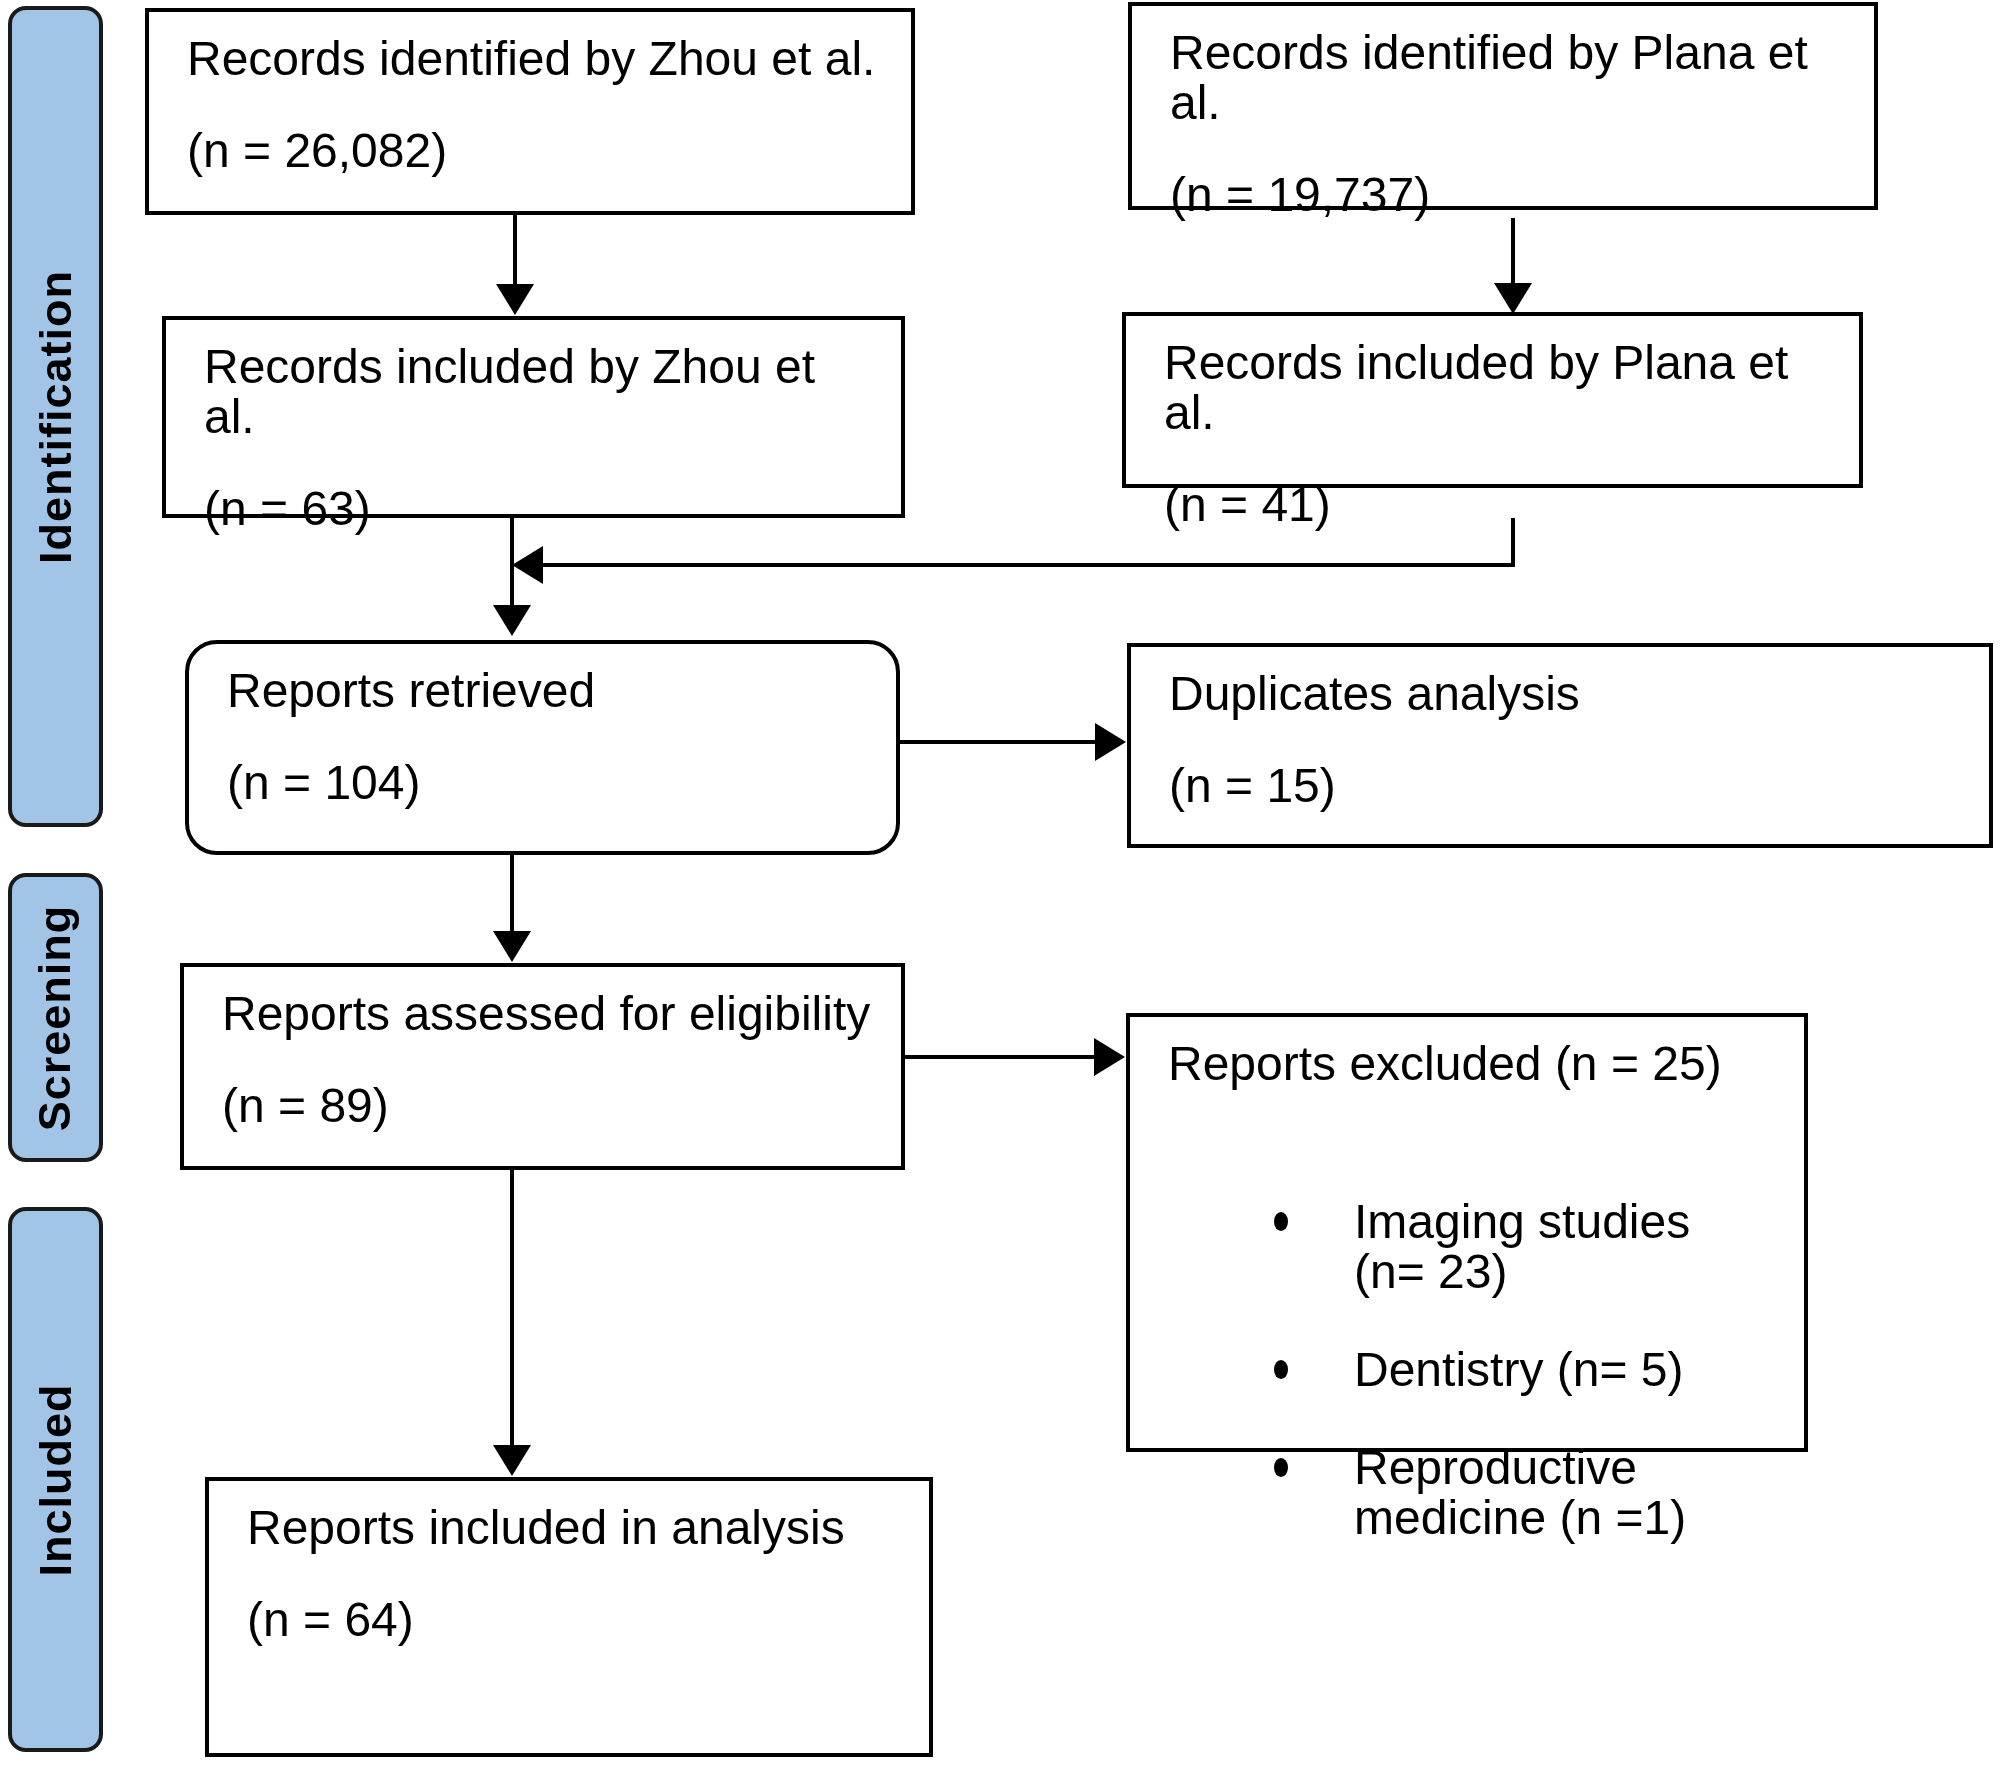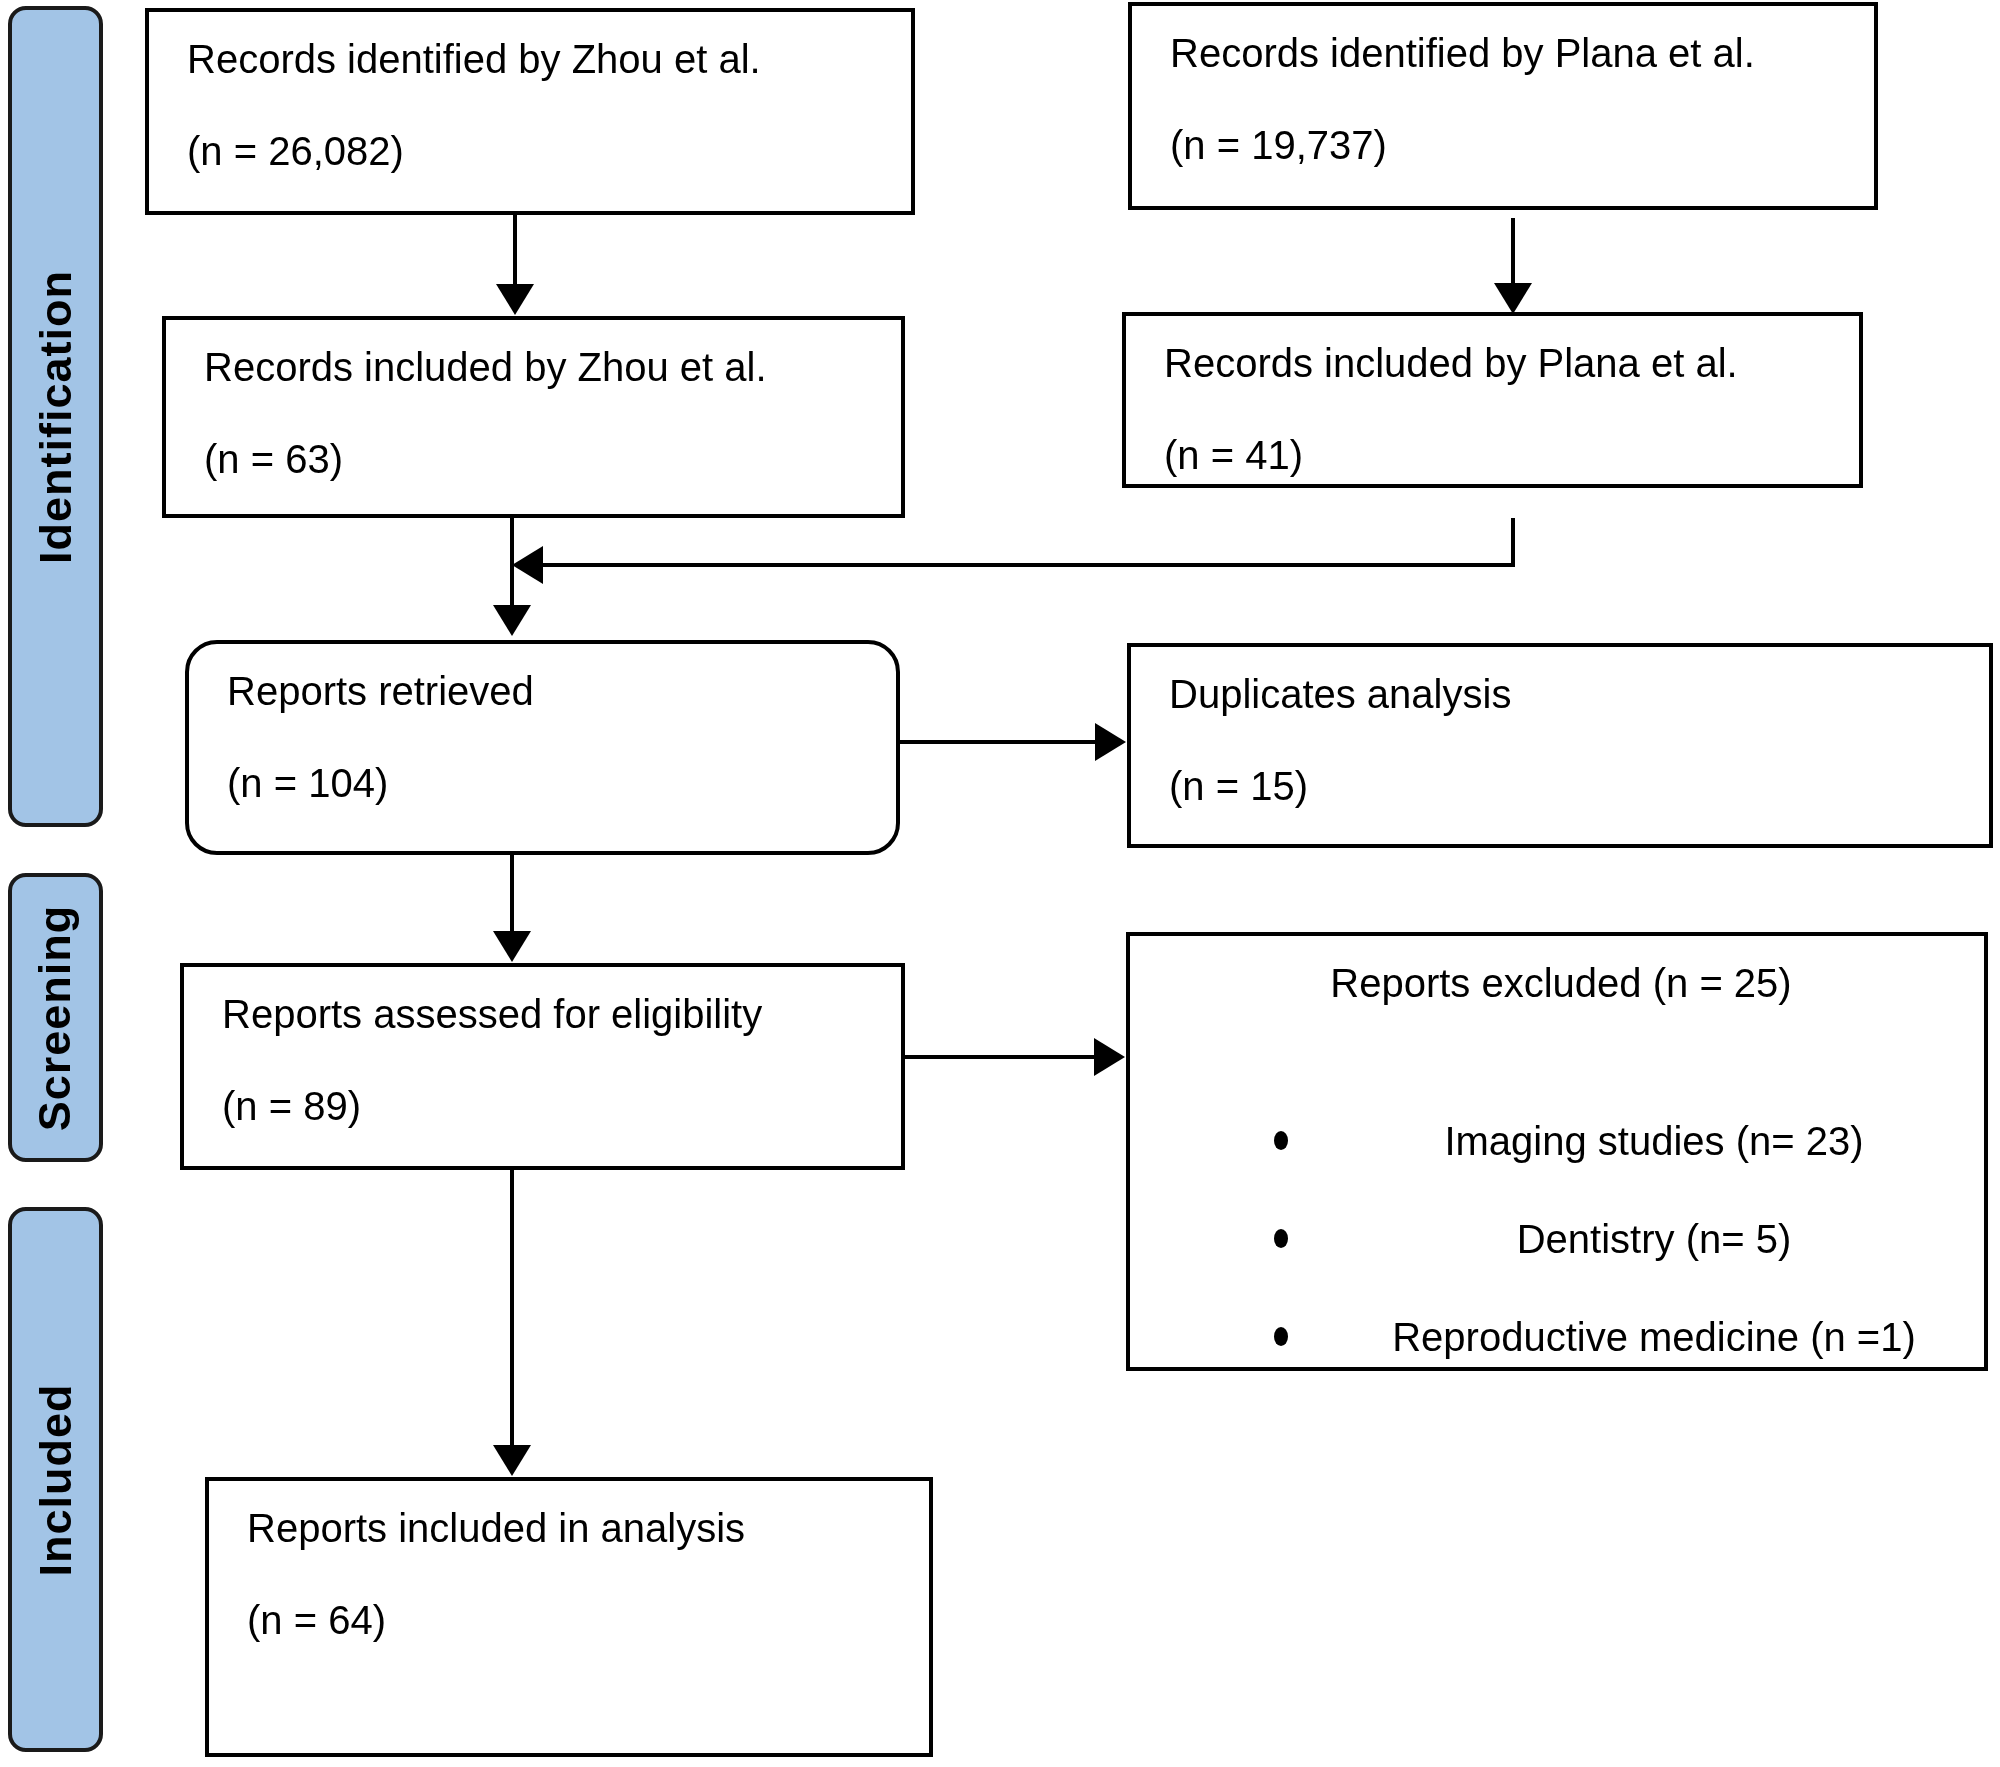--- a/index.html
+++ b/index.html
@@ -26,21 +26,21 @@
     letter-spacing: 1px;
   }
 
   
   .fbox {
     position: absolute;
     background: #ffffff;
     border: 4px solid #000;
     box-sizing: border-box;
     padding: 22px 30px 0 38px;
-    font-size: 40px;
+    font-size: 48px;
     color: #000;
     line-height: 50px;
   }
   .fbox p { margin: 0; }
   .fbox p.second { margin-top: 42px; }
 
   
   .reasons {
     list-style: none;
     margin: 108px 0 0 0;
@@ -123,21 +123,21 @@
   </div>
   <div class="fbox" style="left:1127px; top:643px; width:866px; height:205px;">
     <p>Duplicates analysis</p>
     <p class="second">(n = 15)</p>
   </div>
 
   <div class="fbox" style="left:180px; top:963px; width:725px; height:207px;">
     <p>Reports assessed for eligibility</p>
     <p class="second">(n = 89)</p>
   </div>
-  <div class="fbox" style="left:1126px; top:932px; width:862px; height:439px;text-align:center;">
+  <div class="fbox" style="left:1126px; top:1013px; width:682px; height:439px;">
     <p>Reports excluded (n = 25)</p>
     <ul class="reasons">
       <li>Imaging studies (n= 23)</li>
       <li>Dentistry (n= 5)</li>
       <li>Reproductive medicine (n =1)</li>
     </ul>
   </div>
 
   <div class="fbox" style="left:165px; top:1477px; width:728px; height:280px;margin-left:40px;">
     <p>Reports included in analysis</p>

